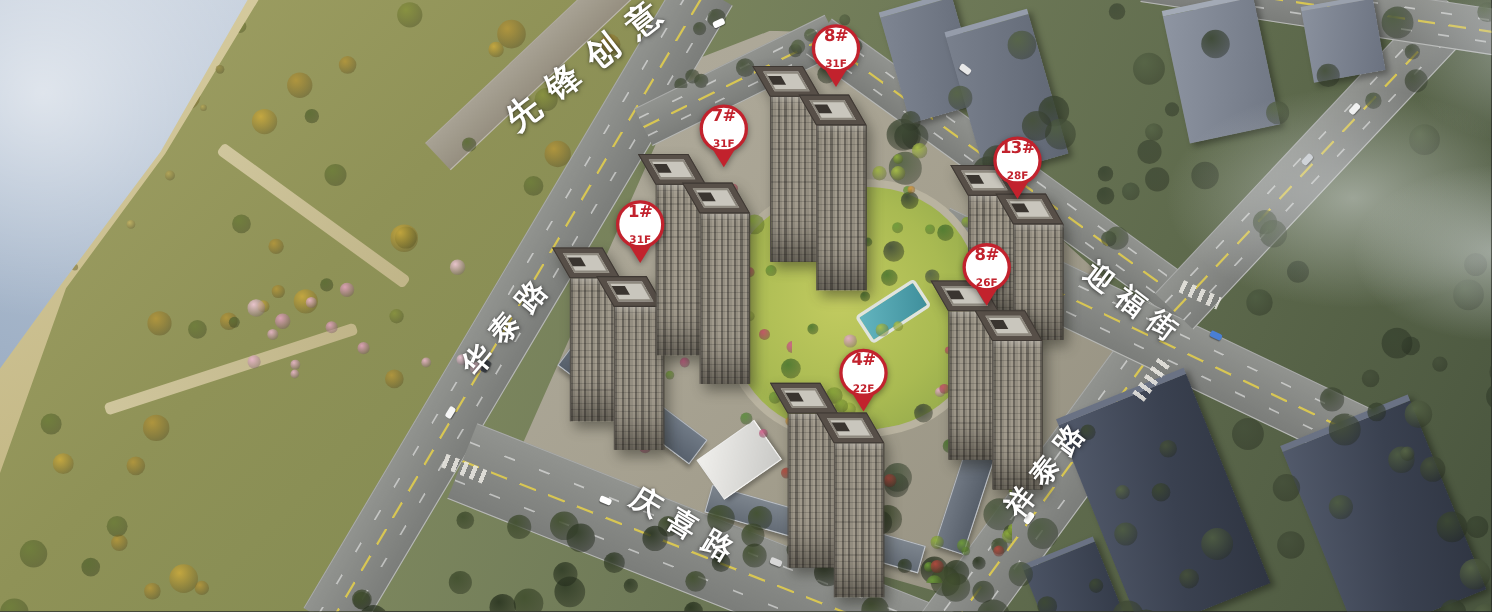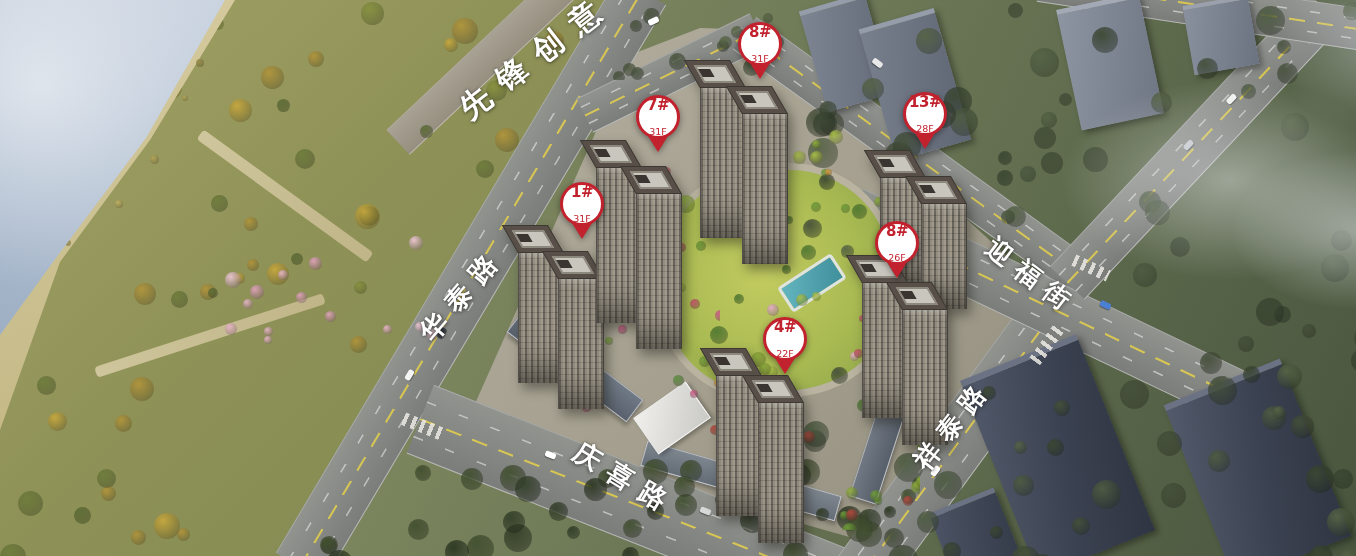--- a/index.html
+++ b/index.html
@@ -61,21 +61,21 @@
   .fog{position:absolute;border-radius:50%;z-index:30;pointer-events:none;}
   
   .rlabel{position:absolute;color:#ffffff;font-weight:bold;white-space:nowrap;z-index:35;
     text-shadow:0 1px 4px rgba(0,0,0,.5),0 0 2px rgba(0,0,0,.35);
     transform:translate(-50%,-50%) rotate(var(--a));}
   
   .pin{position:absolute;width:44px;z-index:40;filter:drop-shadow(0 2px 3px rgba(0,0,0,.4));text-align:center;}
   .pin .pc{width:44px;height:44px;border-radius:50%;background:#ffffff;border:3px solid #c2222d;
     box-sizing:border-box;display:flex;flex-direction:column;align-items:center;justify-content:center;line-height:1;}
   .pin .pid{font-size:15px;color:#c2222d;font-weight:bold;letter-spacing:-.5px;}
-  .pin .pfl{font-size:9.5px;color:#c2222d;font-weight:normal;margin-top:14px;}
+  .pin .pfl{font-size:9.5px;color:#c2222d;font-weight:bold;margin-top:14px;}
   .pin .tail{width:0;height:0;margin:-3px auto 0;
     border-left:10px solid transparent;border-right:10px solid transparent;border-top:16px solid #c2222d;}
 </style>
 </head>
 <body>
 
 <div class="stage">
 
   <div class="abs water"></div>
   <div class="abs shoreband"></div>
@@ -551,21 +551,21 @@
       </div>
     <div class="tail"></div>
   </div>
   <div class="pin" style="left:738px;top:22px;">
     <div class="pc">
         <span class="pid">8#</span>
         <span class="pfl">31F</span>
       </div>
     <div class="tail"></div>
   </div>
-  <div class="pin" style="left:903px;top:92px;">
+  <div class="pin" style="left:903px;top:124px;">
     <div class="pc">
         <span class="pid">13#</span>
         <span class="pfl">28F</span>
       </div>
     <div class="tail"></div>
   </div>
   <div class="pin" style="left:875px;top:221px;">
     <div class="pc">
         <span class="pid">8#</span>
         <span class="pfl">26F</span>

